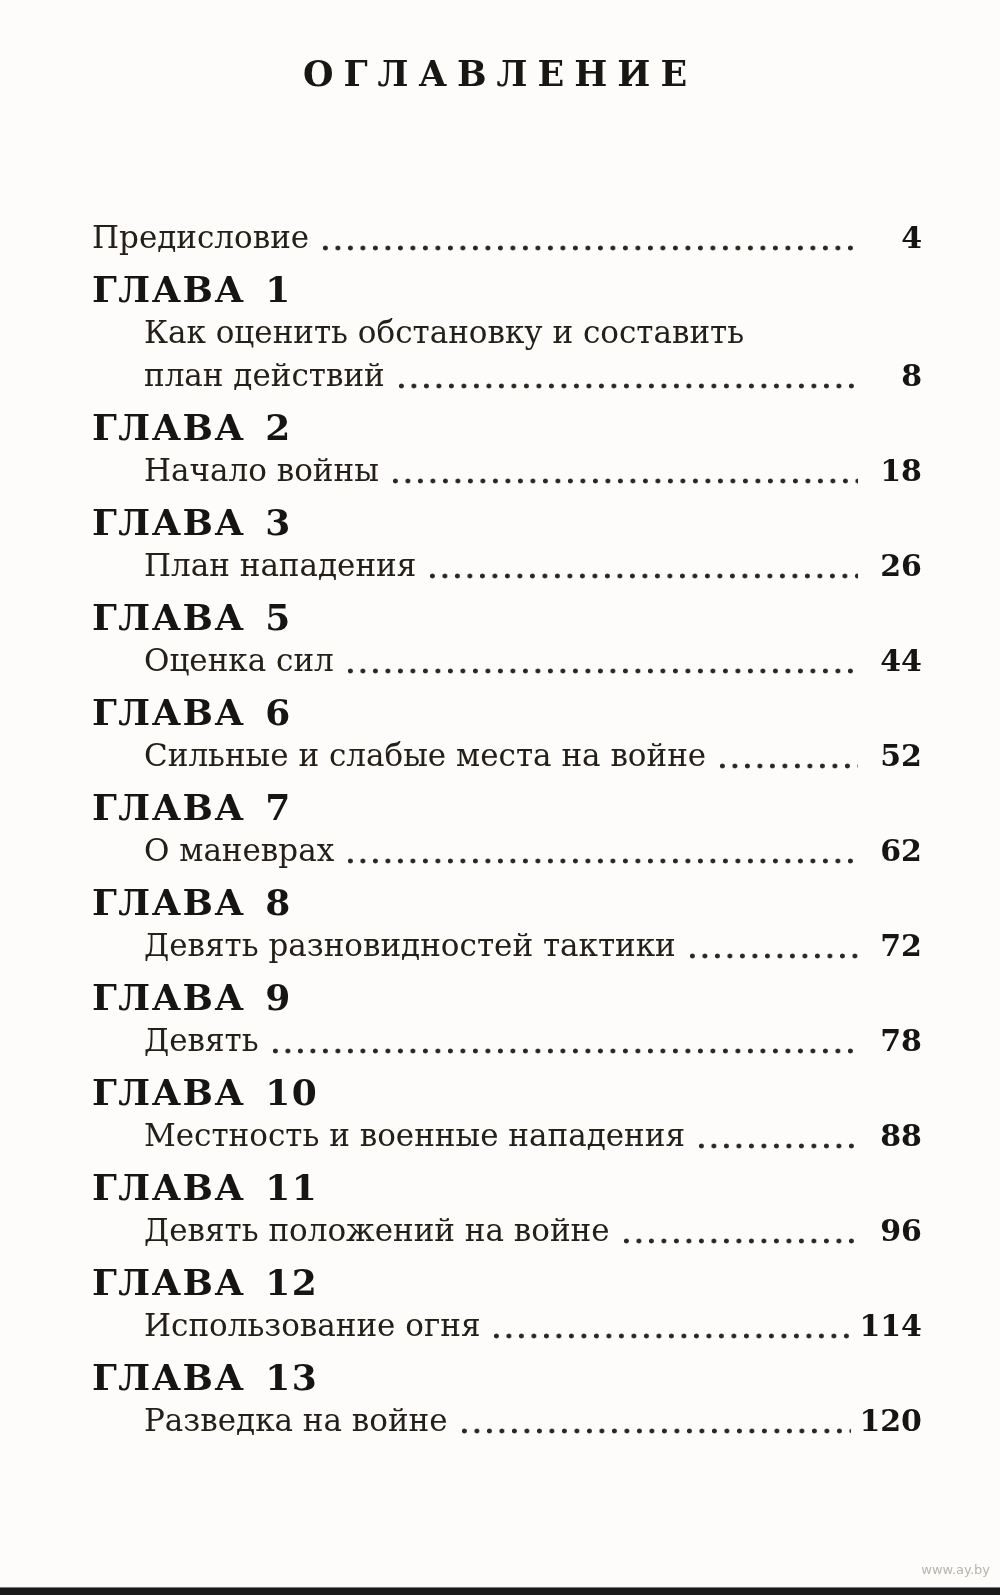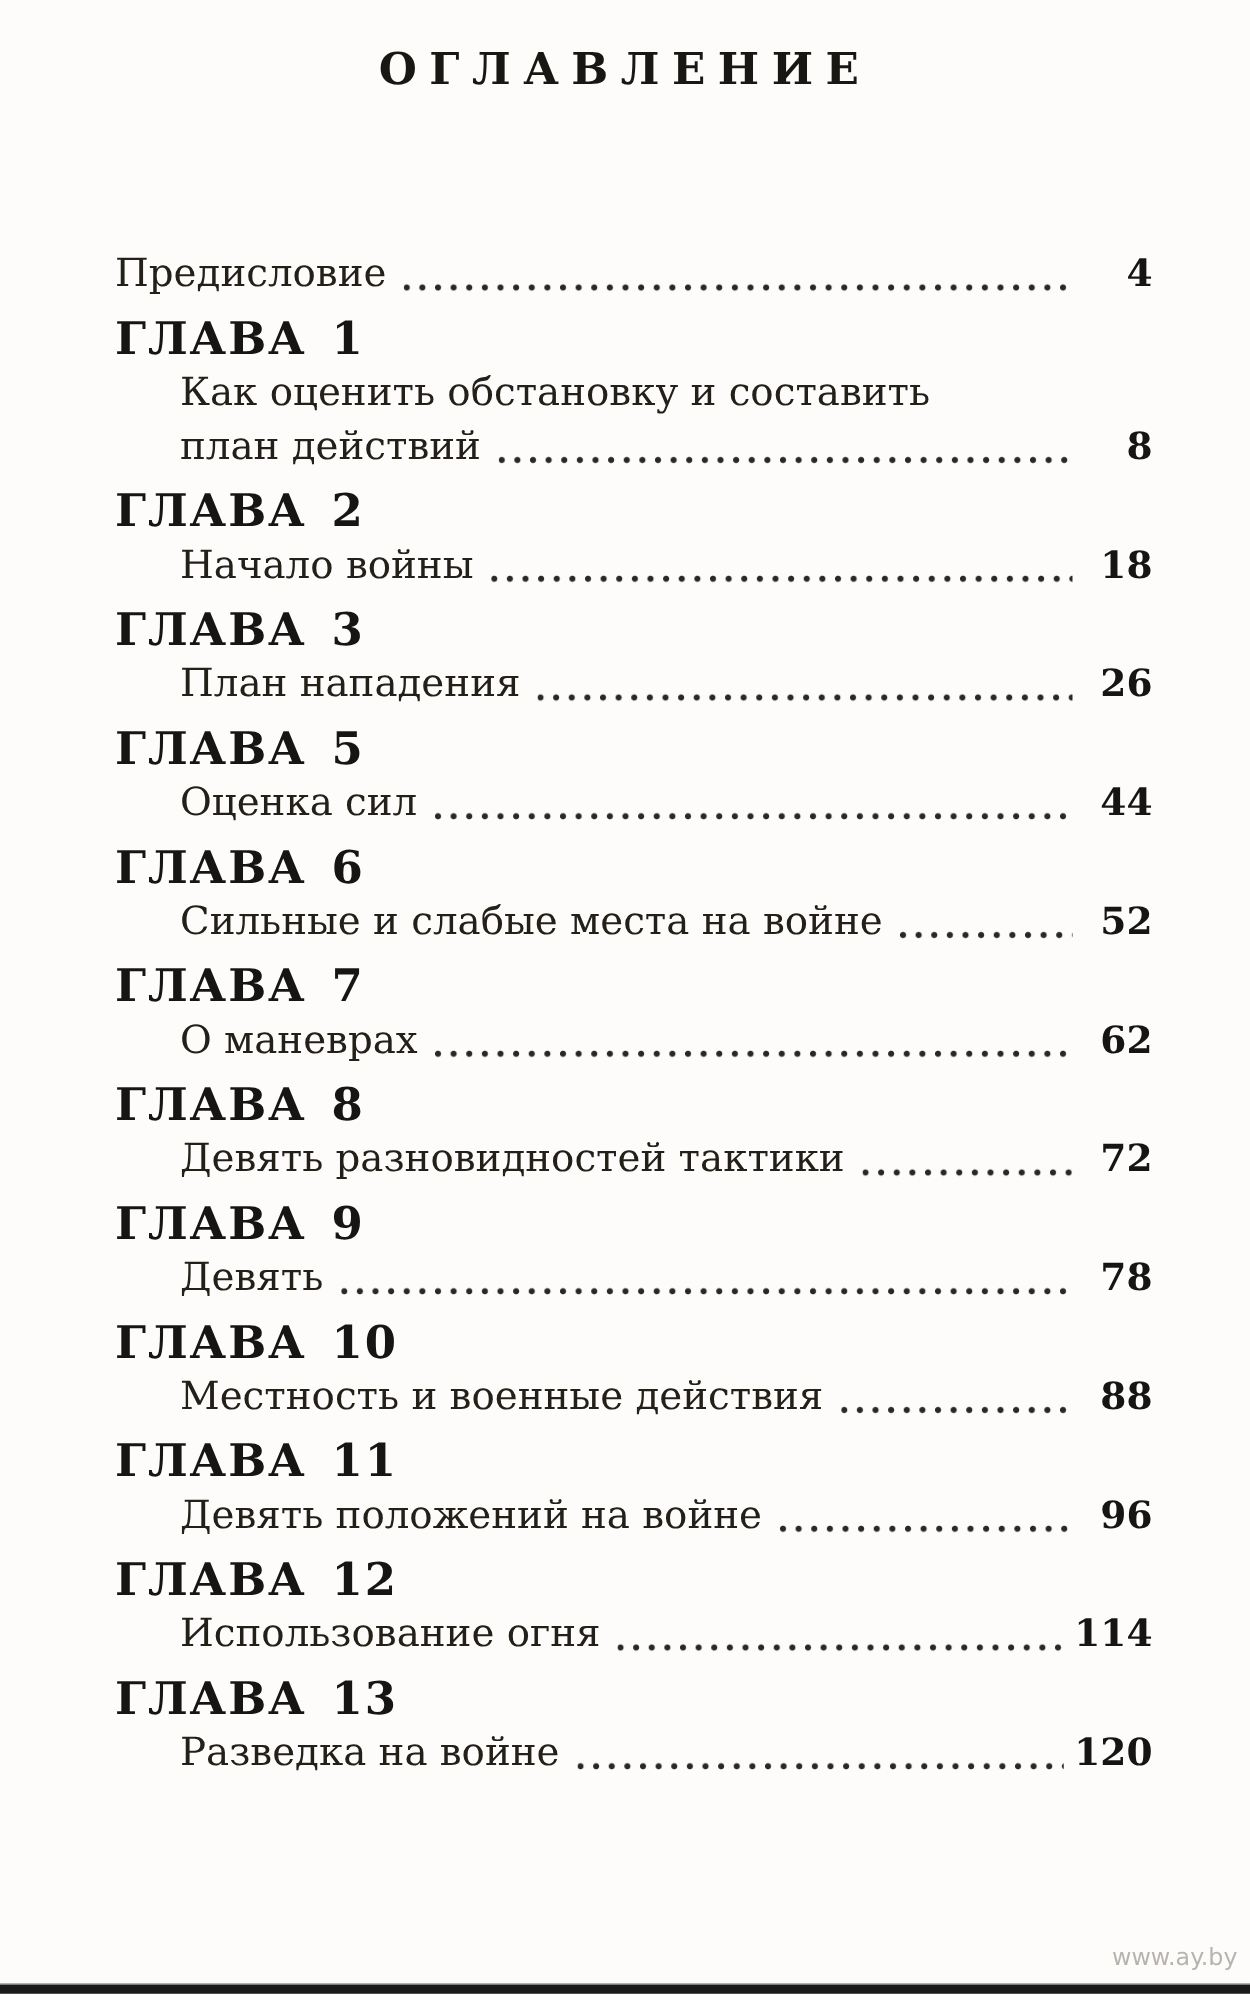--- a/index.html
+++ b/index.html
@@ -18,21 +18,21 @@
     width: 1000px;
     height: 1595px;
     box-sizing: border-box;
     background:
       radial-gradient(140% 110% at 50% 45%, #fdfcfa 60%, #f5f2ec 96%),
       #fbfaf7;
     color: #201e1b;
   }
   .page-title {
     margin: 0;
-    padding-top: 32px;
+    padding-top: 50px;
     height: 48px;
     line-height: 48px;
     text-align: center;
     font-size: 35px;
     font-weight: 700;
     letter-spacing: 10px;
     color: #191714;
   }
   .toc-list {
     box-sizing: border-box;
@@ -80,21 +80,21 @@
     min-width: 56px;
     text-align: right;
     color: #171513;
     white-space: nowrap;
   }
   .watermark {
     position: absolute;
     right: 10px;
     bottom: 18px;
     font-family: "DejaVu Sans", "Liberation Sans", sans-serif;
-    font-size: 19px;
+    font-size: 13px;
     color: #b7b4ae;
   }
   .bottom-scan-edge {
     position: absolute;
     left: 0;
     right: 0;
     bottom: 0;
     height: 7px;
     background: #1a1a1a;
     border-top: 1px solid #7d7d7d;
@@ -207,21 +207,21 @@
             <span class="dots"></span>
             <span class="page-num">78</span>
           </div>
         </div>
   </div>
 
   <div class="toc-entry">
     <div class="chapter-label">ГЛАВА 10</div>
     <div>
           <div class="title-line indented">
-            <span class="line-text">Местность и военные действия</span>
+            <span class="line-text">Местность и военные нападения</span>
             <span class="dots"></span>
             <span class="page-num">88</span>
           </div>
         </div>
   </div>
 
   <div class="toc-entry">
     <div class="chapter-label">ГЛАВА 11</div>
     <div>
           <div class="title-line indented">

